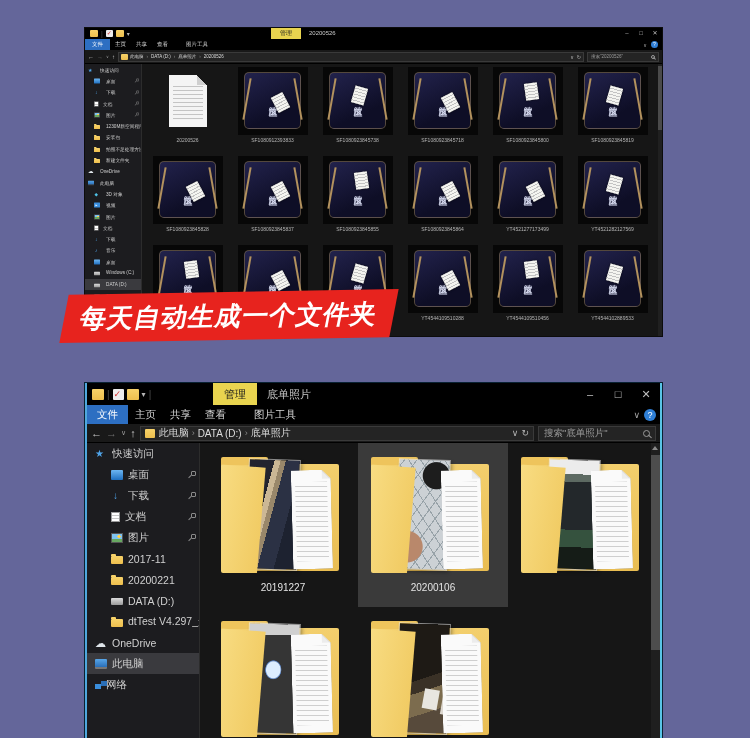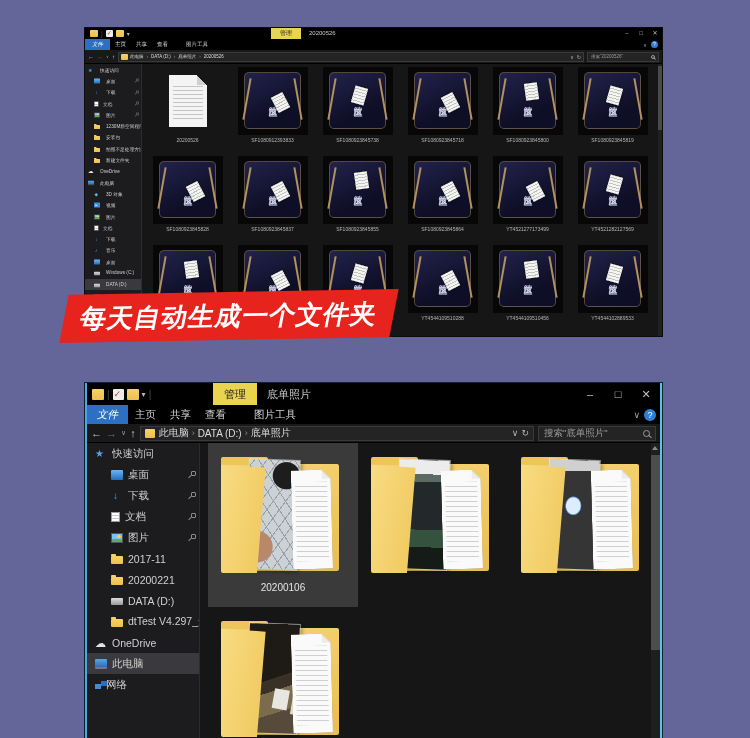--- a/index.html
+++ b/index.html
@@ -37,21 +37,21 @@
   .wcb { color: #c0c0c0; text-align: center; }
   .t-tbar .wcb { width: 14px; font-size: 6px; line-height: 11px; }
   .b-tbar .wcb { width: 28px; font-size: 11px; line-height: 22px; }
 
   .ribbon { position: relative; background: #000; display: flex; align-items: stretch; }
   .t-ribbon { height: 11px; }
   .b-ribbon { height: 19px; }
   .rtab { color: #d6d6d6; text-align: center; white-space: nowrap; }
   .t-ribbon .rtab { font-size: 5.5px; line-height: 11px; padding: 0 5px; }
   .b-ribbon .rtab { font-size: 10.5px; line-height: 19px; padding: 0 7px; }
-  .rtab-file { background: #2d6fc2; color: #fff; font-style: italic; }
+  .rtab-file { background: #2d6fc2; color: #fff; }
   .t-ribbon .rtab-file { padding: 0 7px; }
   .b-ribbon .rtab-file { padding: 0 10px; }
   .rtab-ctx { margin-left: 8px; }
   .b-ribbon .rtab-ctx { margin-left: 14px; }
   .rib-right { position: absolute; right: 4px; top: 0; bottom: 0; display: flex; align-items: center; gap: 4px; }
   .rib-caret { color: #a8a8a8; }
   .t-ribbon .rib-caret { font-size: 5px; }
   .b-ribbon .rib-caret { font-size: 9px; }
   .rib-help { background: #2f7fd6; color: #fff; border-radius: 50%; text-align: center; }
   .t-ribbon .rib-help { width: 7px; height: 7px; font-size: 5px; line-height: 7px; }
@@ -641,20 +641,29 @@
             <span class="ic ic-pc"></span>
             <span class="slabel">此电脑</span>
           </div>
           <div class="srow d0">
             <span class="ic ic-network"></span>
             <span class="slabel">网络</span>
           </div>
         </aside>
       <main class="content">
         <div class="b-grid" id="bw-folders">
+            <div class="fcell">
+              <div class="fold">
+                <div class="f-back"></div>
+                <div class="f-photo v1"></div>
+                <div class="f-page"></div>
+                <div class="f-front"></div>
+              </div>
+              <div class="f-label">20191227</div>
+            </div>
             <div class="fcell sel">
               <div class="fold">
                 <div class="f-back"></div>
                 <div class="f-photo v3"></div>
                 <div class="f-page"></div>
                 <div class="f-front"></div>
               </div>
               <div class="f-label">20200106</div>
             </div>
             <div class="fcell">

